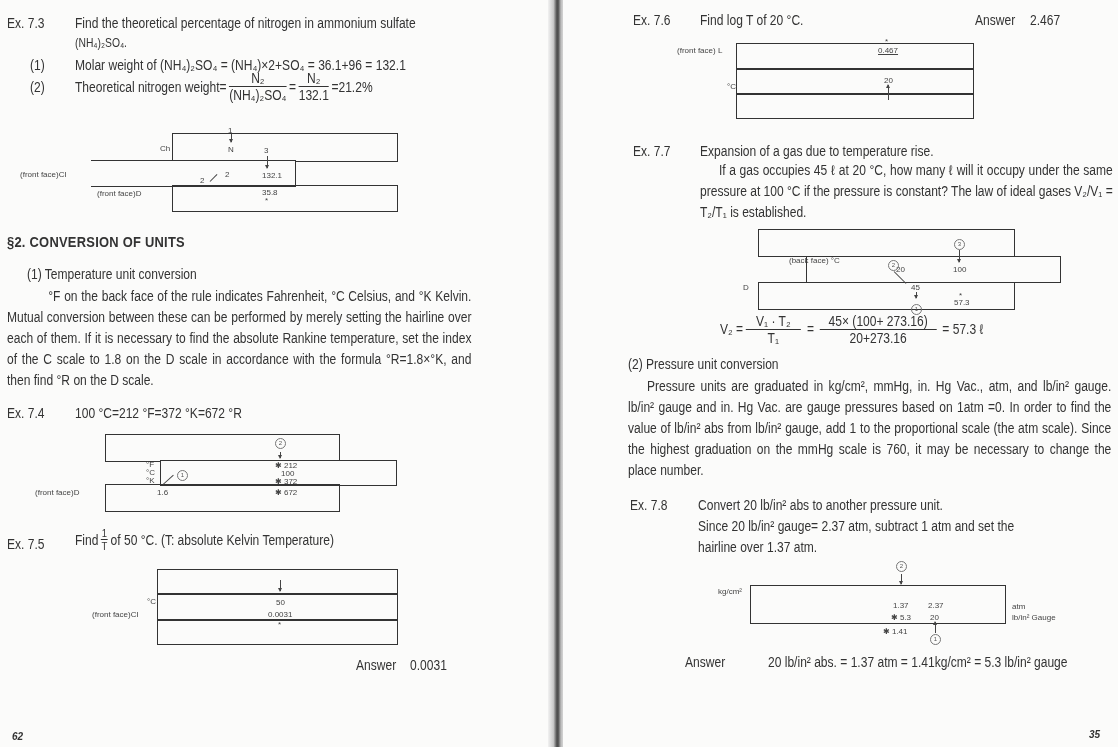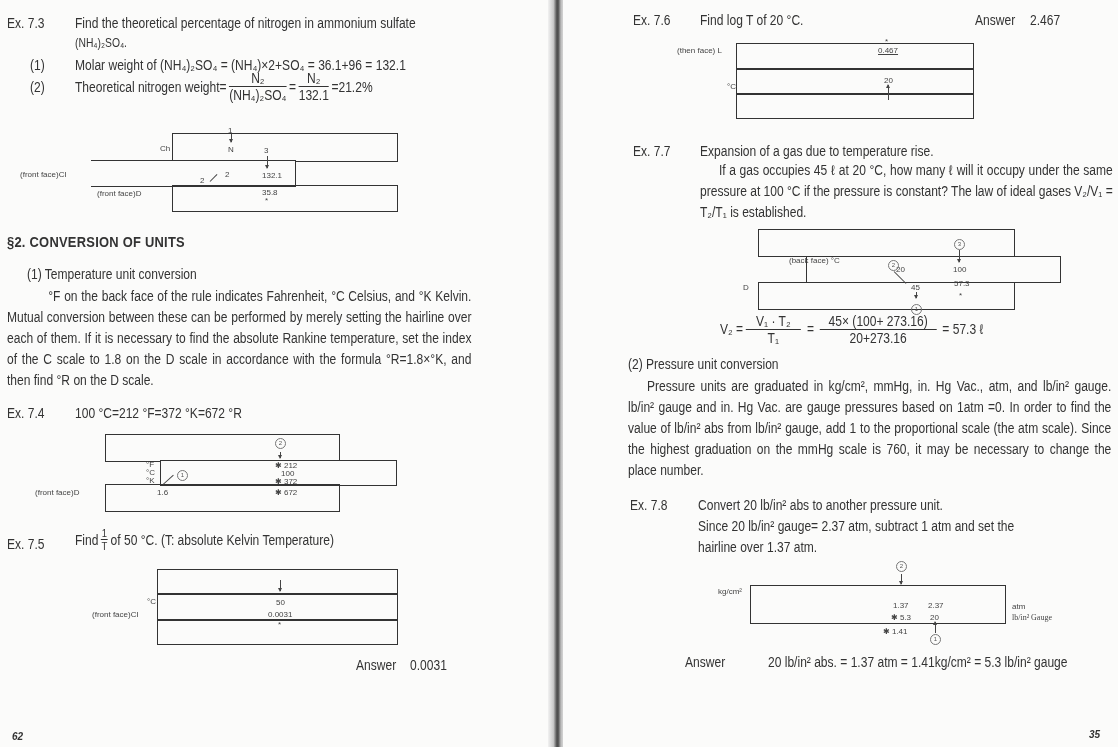--- a/index.html
+++ b/index.html
@@ -124,21 +124,21 @@
 
   <div class="t" style="left:70px;top:11px;">Ex. 7.6</div>
   <div class="t" style="left:137px;top:11px;">Find log T of 20 °C.</div>
   <div class="t" style="left:412px;top:11px;">Answer</div>
   <div class="t" style="left:467px;top:11px;">2.467</div>
   <div>
     <div class="box" style="left:173px;top:43px;width:238px;height:76px;"></div>
     <div style="position:absolute;left:173px;top:68px;width:238px;height:1.5px;background:#333;"></div>
     <div style="position:absolute;left:173px;top:93px;width:238px;height:1.5px;background:#333;"></div>
     <div class="mark" style="left:322px;top:37px;">*</div>
-    <div class="mark" style="left:114px;top:46px;">(then face) L</div>
+    <div class="mark" style="left:114px;top:46px;">(front face) L</div>
     <div class="mark" style="left:315px;top:46px;text-decoration:underline;">0.467</div>
     <div class="mark" style="left:164px;top:82px;">°C</div>
     <div class="mark" style="left:321px;top:76px;">20</div>
     <div class="arrow up" style="left:325px;top:85px;height:15px;"></div>
   </div>
 
   <div class="t" style="left:70px;top:142px;">Ex. 7.7</div>
   <div class="t" style="left:137px;top:142px;">Expansion of a gas due to temperature rise.</div>
   <div class="just" style="left:137px;top:160px;width:480px;text-indent:22px;font-size:14px;line-height:21px;transform:scaleX(0.86);">If a gas occupies 45 ℓ at 20 °C, how many ℓ will it occupy under the same pressure at 100 °C if the pressure is constant? The law of ideal gases V₂/V₁ = T₂/T₁ is established.</div>
 
@@ -150,21 +150,21 @@
     <div class="mark" style="left:180px;top:283px;">D</div>
     <div class="circ" style="left:391px;top:239px;">3</div>
     <div class="arrow" style="left:396px;top:250px;height:12px;"></div>
     <div class="mark" style="left:390px;top:265px;">100</div>
     <div class="mark" style="left:333px;top:265px;">20</div>
     <div class="circ" style="left:325px;top:260px;">2</div>
     <div class="diag" style="left:331px;top:271px;width:17px;transform:rotate(45deg);"></div>
     <div class="mark" style="left:348px;top:283px;">45</div>
     <div class="arrow" style="left:353px;top:292px;height:6px;"></div>
     <div class="circ" style="left:348px;top:304px;">1</div>
-    <div class="mark" style="left:391px;top:279px;">57.3</div>
+    <div class="mark" style="left:391px;top:298px;">57.3</div>
     <div class="mark" style="left:396px;top:291px;">*</div>
   </div>
 
   <div class="t" style="left:157px;top:313px;line-height:17px;font-size:14px;">
     <span style="vertical-align:middle;">V₂ =</span><span class="frac"><span class="num" style="padding:0 12px;">V₁ · T₂</span><span class="den">T₁</span></span><span style="vertical-align:middle;margin:0 4px;">=</span><span class="frac"><span class="num" style="padding:0 10px;">45× (100+ 273.16)</span><span class="den">20+273.16</span></span><span style="vertical-align:middle;margin-left:4px;">= 57.3 ℓ</span>
   </div>
 
   <div class="t" style="left:65px;top:355px;">(2) Pressure unit conversion</div>
   <div class="just" style="left:65px;top:376px;width:562px;text-indent:22px;">Pressure units are graduated in kg/cm², mmHg, in. Hg Vac., atm, and lb/in² gauge. lb/in² gauge and in. Hg Vac. are gauge pressures based on 1atm =0. In order to find the value of lb/in² abs from lb/in² gauge, add 1 to the proportional scale (the atm scale). Since the highest graduation on the mmHg scale is 760, it may be necessary to change the place number.</div>
 
@@ -172,21 +172,21 @@
   <div class="t" style="left:135px;top:496px;">Convert 20 lb/in² abs to another pressure unit.</div>
   <div class="t" style="left:135px;top:517px;">Since 20 lb/in² gauge= 2.37 atm, subtract 1 atm and set the</div>
   <div class="t" style="left:135px;top:538px;">hairline over 1.37 atm.</div>
 
   <div>
     <div class="circ" style="left:333px;top:561px;">2</div>
     <div class="arrow" style="left:338px;top:574px;height:10px;"></div>
     <div class="box" style="left:187px;top:585px;width:256px;height:39px;"></div>
     <div class="mark" style="left:155px;top:587px;">kg/cm²</div>
     <div class="mark" style="left:449px;top:602px;">atm</div>
-    <div class="mark" style="left:449px;top:613px;font-family:Liberation Serif, serif;">lb/in² Gauge</div>
+    <div class="mark" style="left:449px;top:613px;">lb/in² Gauge</div>
     <div class="mark" style="left:320px;top:589px;margin-top:38px;">✱ <span>1.41</span></div>
     <div class="mark" style="left:330px;top:601px;">1.37</div>
     <div class="mark" style="left:365px;top:601px;">2.37</div>
     <div class="mark" style="left:328px;top:613px;">✱ <span>5.3</span></div>
     <div class="mark" style="left:367px;top:613px;">20</div>
     <div class="arrow up" style="left:372px;top:622px;height:11px;"></div>
     <div class="circ" style="left:367px;top:634px;">1</div>
   </div>
   <div class="t" style="left:122px;top:653px;">Answer</div>
   <div class="t" style="left:205px;top:653px;">20 lb/in² abs. = 1.37 atm = 1.41kg/cm² = 5.3 lb/in² gauge</div>

